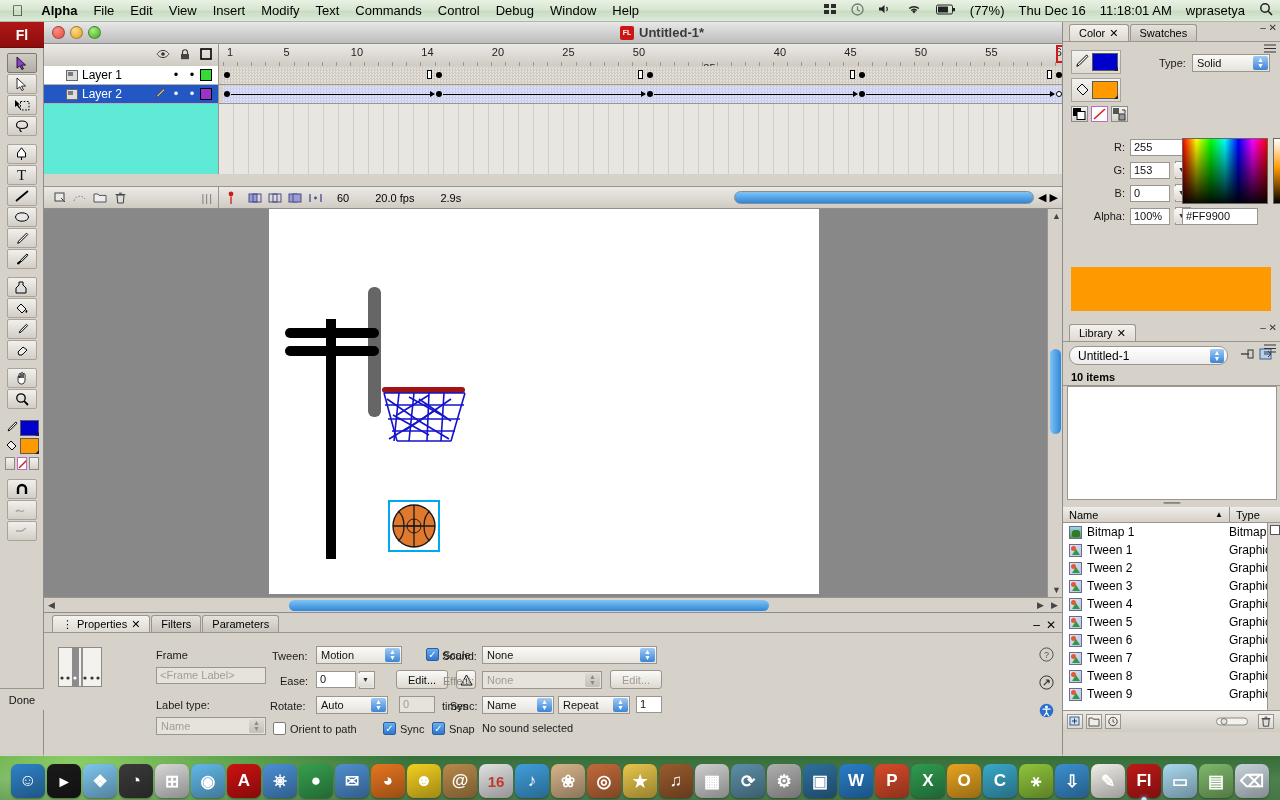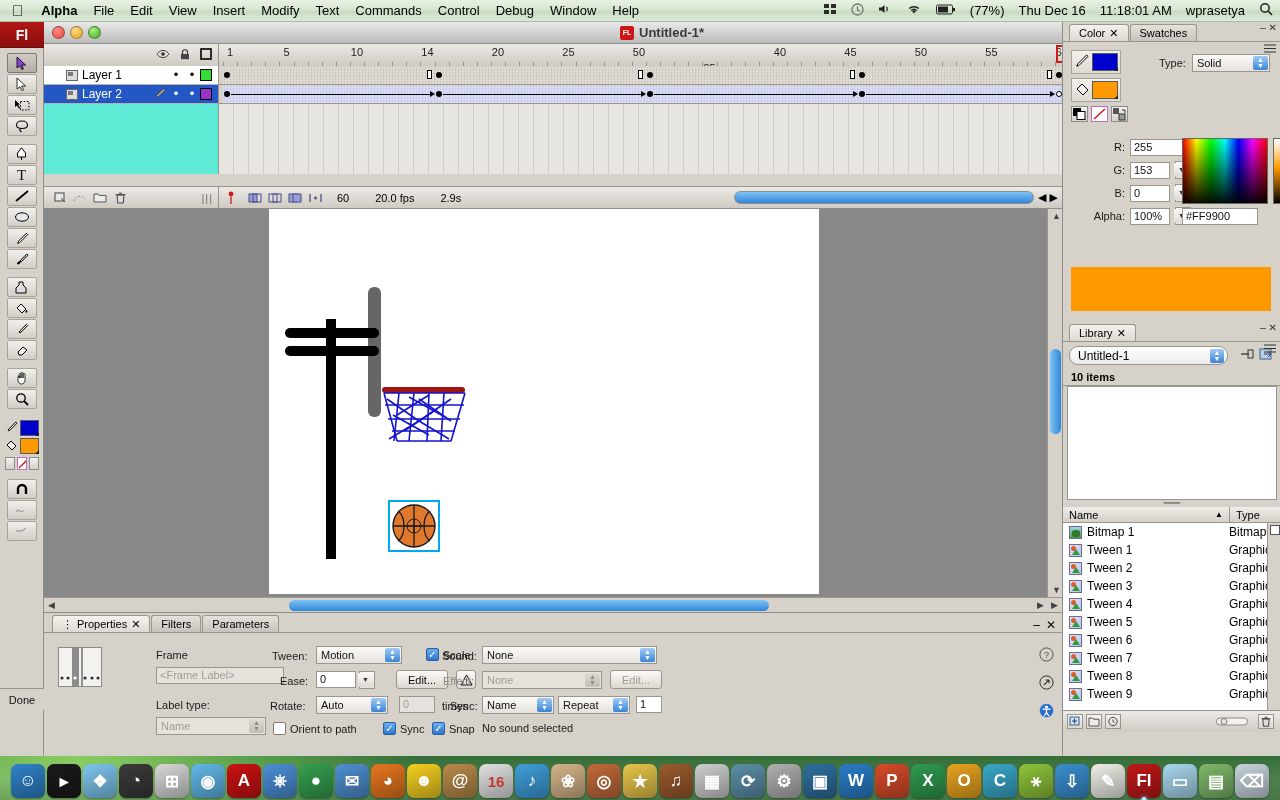--- a/index.html
+++ b/index.html
@@ -836,21 +836,21 @@
           <circle cx="10" cy="31" r="1.6" fill="#333"></circle>
         <circle cx="17" cy="31" r="1.6" fill="#fff"></circle>
           <circle cx="27" cy="31" r="1.6" fill="#333"></circle>
         <circle cx="34" cy="31" r="1.6" fill="#333"></circle>
           <circle cx="40" cy="31" r="1.6" fill="#333"></circle>
       </svg>
     </div>
 
     <div class="row pl" style="left:112px;top:16px">Frame</div>
     <div class="row" style="left:112px;top:34px">
-      <div class="pinput dim" style="width:128px">&lt;Frame Label&gt;</div>
+      <div class="pinput dim" style="width:110px">&lt;Frame Label&gt;</div>
     </div>
     <div class="row pl" style="left:112px;top:66px">Label type:</div>
     <div class="row" style="left:112px;top:84px">
       <div class="pselect dim" style="width:110px">
         <span>Name</span>
         <span class="arrows">
             <span>▲</span>
             <span>▼</span>
           </span>
       </div>

